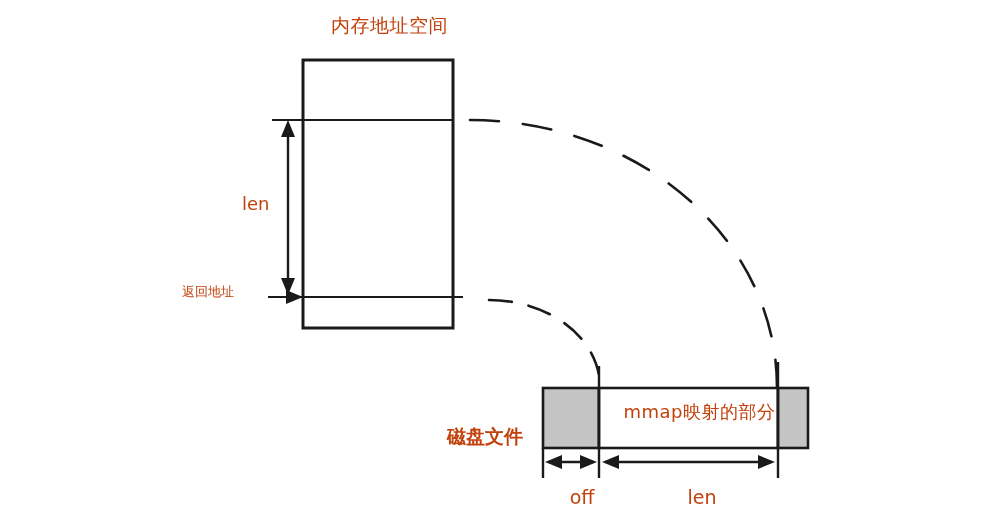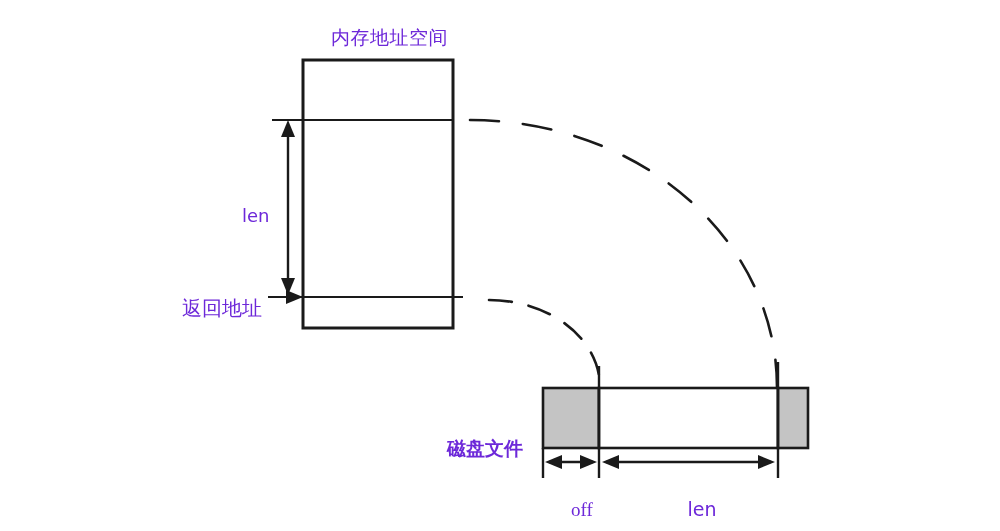--- a/index.html
+++ b/index.html
@@ -15,31 +15,30 @@
     background: #ffffff;
     overflow: hidden;
   }
   .canvas svg {
     position: absolute;
     left: 0;
     top: 0;
   }
   .label {
     position: absolute;
-    color: #6d28d9;
+    color: #c2410c;
     white-space: nowrap;
     line-height: 1.15;
-    margin-top: 12px;
   }
   .lbl-title      { left: 331px; top: 15px;  font-size: 19px; letter-spacing: 0.5px; }
   .lbl-len-vert   { left: 242px; top: 194px; font-size: 18px; }
-  .lbl-return     { left: 182px; top: 285px; font-size: 20px; }
+  .lbl-return     { left: 182px; top: 285px; font-size: 13px; }
   .lbl-diskfile   { left: 447px; top: 426px; font-size: 19px; font-weight: bold; }
   .lbl-mmap       { left: 610px; top: 402px; width: 179px; text-align: center; font-size: 18px; letter-spacing: 0.5px; }
-  .lbl-off        { left: 543px; top: 487px; width: 78px;  text-align: center; font-size: 19px; font-family: Liberation Serif, serif; }
+  .lbl-off        { left: 543px; top: 487px; width: 78px;  text-align: center; font-size: 19px; }
   .lbl-len-horiz  { left: 614px; top: 487px; width: 176px; text-align: center; font-size: 19px; }
 </style>
 </head>
 <body>
 
 <div class="canvas">
 
   <svg width="1000" height="531" viewBox="0 0 1000 531">
     <g stroke="#1a1a1a" fill="none">
 
@@ -77,18 +76,19 @@
   </svg>
 
   <div class="label lbl-title">内存地址空间</div>
 
   <div class="label lbl-len-vert">len</div>
 
   <div class="label lbl-return">返回地址</div>
 
   <div class="label lbl-diskfile">磁盘文件</div>
 
+  <div class="label lbl-mmap">mmap映射的部分</div>
 
   <div class="label lbl-off">off</div>
 
   <div class="label lbl-len-horiz">len</div>
 
 </div>
 
 </body></html>

